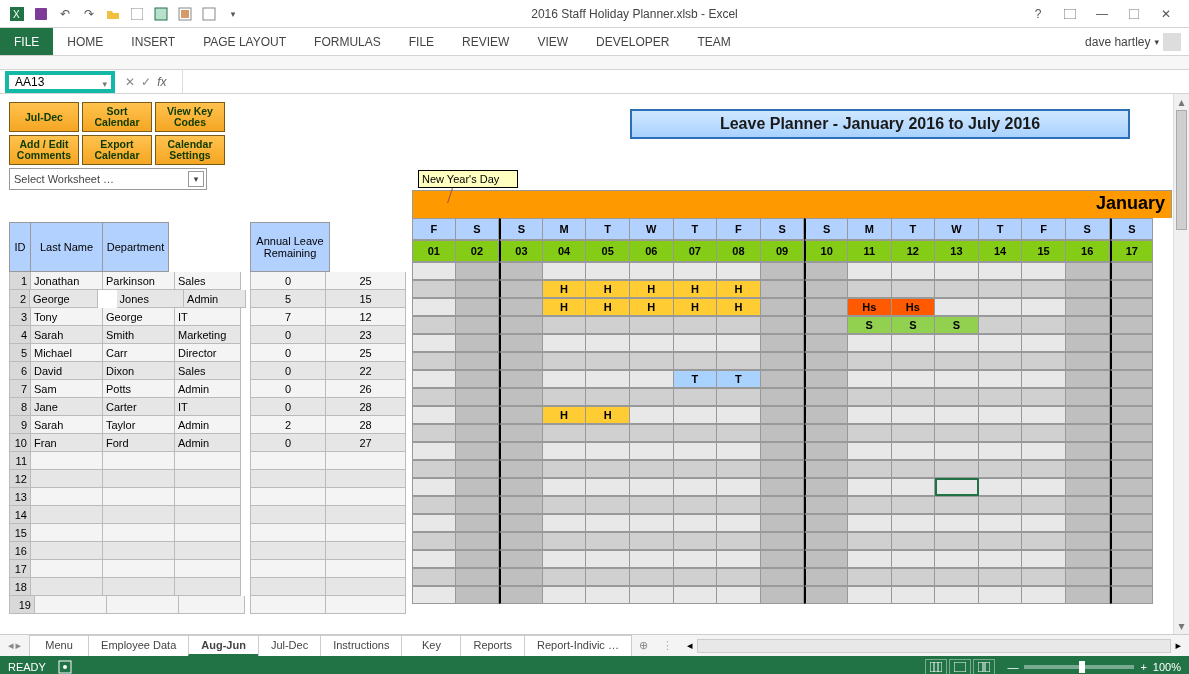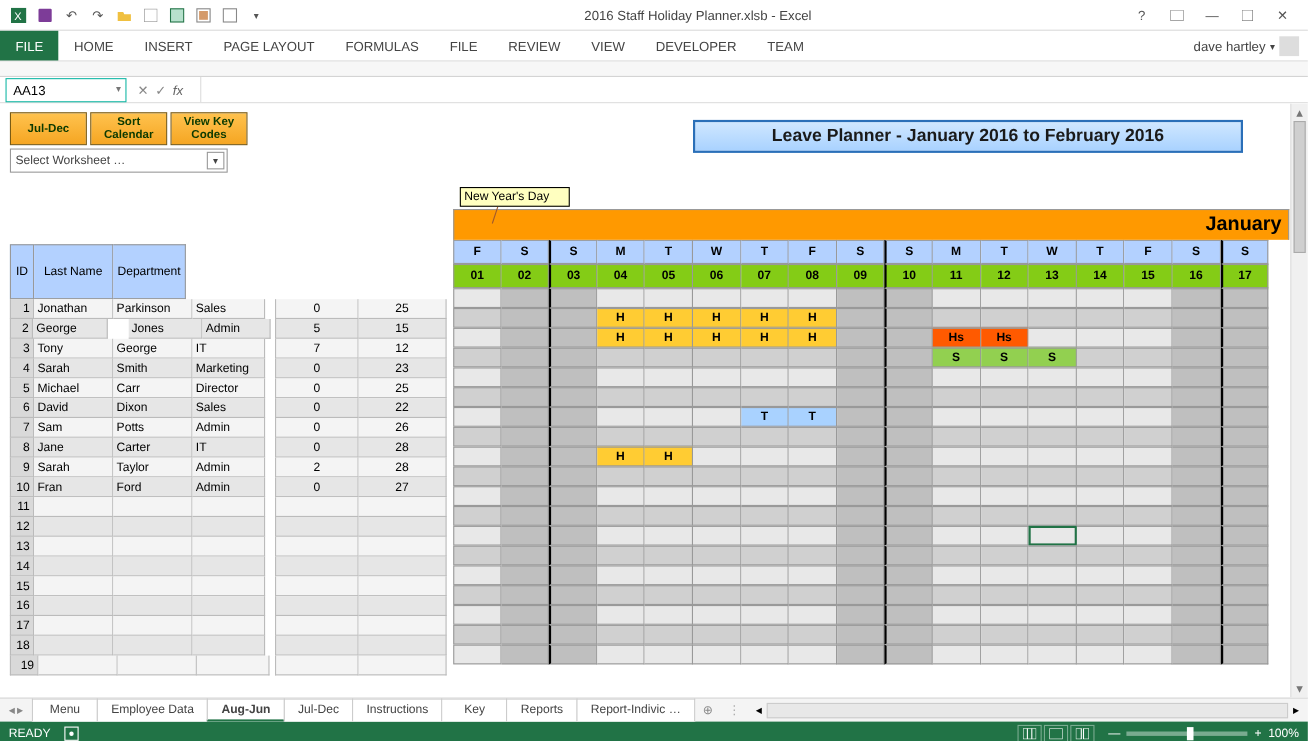--- a/index.html
+++ b/index.html
@@ -11,21 +11,21 @@
 .titlebar .win { display: flex; align-items: center; gap: 6px; padding-right: 10px; color: #555; }
 .titlebar .win .wc { width: 26px; height: 20px; display: flex; align-items: center; justify-content: center; }
 .ribbon-tabs { height: 28px; display: flex; align-items: stretch; background: #fff; border-bottom: 1px solid #d4d4d4; }
 .ribbon-tabs .file { background: #217346; color: #fff; padding: 0 14px; display: flex; align-items: center; font-size: 12px; }
 .ribbon-tabs .tab { padding: 0 14px; display: flex; align-items: center; color: #444; font-size: 12px; }
 .ribbon-tabs .spacer { flex: 1; }
 .ribbon-tabs .user { padding: 0 8px; display: flex; align-items: center; color: #444; gap: 4px; }
 .ribbon-tabs .user .av { width: 18px; height: 18px; background: #ddd; }
 .ribbon-space { height: 14px; background: #f7f7f7; border-bottom: 1px solid #d4d4d4; }
 .formula-bar { height: 24px; display: flex; align-items: center; border-bottom: 1px solid #d4d4d4; background: #fff; }
-.namebox { width: 110px; height: 22px; border: 1px solid #14b8a6; margin-left: 5px; padding: 0 16px 0 6px; display:flex; align-items:center; position:relative; }
+.namebox { width: 110px; height: 22px; border: 4px solid #14b8a6; margin-left: 5px; padding: 0 16px 0 6px; display:flex; align-items:center; position:relative; }
 .namebox .dd { position:absolute; right:4px; top:4px; font-size:9px; color:#777;}
 .fx-btns { display: flex; gap: 6px; padding: 0 10px; color: #888; }
 .fx-label { font-style: italic; color: #666; margin-right:6px; }
 .content { position: relative; height: 540px; background: #fff; overflow: hidden; }
 .vscroll { position:absolute; right:0; top:0; width:16px; bottom:0; background:#f0f0f0; border-left:1px solid #ddd;}
 .vscroll .up,.vscroll .dn{height:16px;display:flex;align-items:center;justify-content:center;color:#777;}
 .vscroll .track{position:absolute;top:16px;bottom:16px;left:0;right:0;}
 .vscroll .thumb{position:absolute;top:0;left:2px;right:2px;height:120px;background:#cfcfcf;border:1px solid #aaa;}
 .vscroll .dn{position:absolute;bottom:0;left:0;right:0;}
 .macro-panel { position:absolute; left:9px; top:8px; width:216px; }
@@ -198,27 +198,32 @@
 </div>
 
 <div class="content">
 
   <div class="macro-panel">
     <div class="macro-row" id="macro-row-1">
         <div class="macro-btn">Jul-Dec</div>
         <div class="macro-btn">Sort Calendar</div>
         <div class="macro-btn">View Key Codes</div>
       </div>
+    <div class="macro-row" id="macro-row-2">
+        <div class="macro-btn">Add / Edit Comments</div>
+        <div class="macro-btn">Export Calendar</div>
+        <div class="macro-btn">Calendar Settings</div>
+      </div>
     <div class="ws-select">
       <span>Select Worksheet …</span>
       <span class="dd">▾</span>
     </div>
   </div>
 
-  <div class="banner">Leave Planner - January 2016 to February 2016</div>
+  <div class="banner">Leave Planner - January 2016 to July 2016</div>
 
   <div class="note-box">New Year's Day</div>
   <div class="note-line"></div>
 
   <div class="cal">
     <div class="month-row">
       <div class="mname">January</div>
     </div>
     <div class="day-row" id="day-row">
         <div class="c">F</div>
@@ -742,20 +747,21 @@
           <div class="d idc" style="width: 26px;">19</div>
           <div class="d" style="width: 72px;"></div>
           <div class="d" style="width: 72px;"></div>
           <div class="d" style="width: 66px;"></div>
         </div>
       </div>
   </div>
 
   <div class="mid-table">
     <div class="hdr" id="mid-hdr">
+        <div class="h" style="width: 80px;">Annual Leave Remaining</div>
       </div>
     <div id="mid-body">
         <div class="r odd">
           <div class="d" style="width: 76px;">0</div>
           <div class="d" style="width: 80px;">25</div>
         </div>
         <div class="r even">
           <div class="d" style="width: 76px;">5</div>
           <div class="d" style="width: 80px;">15</div>
         </div>

